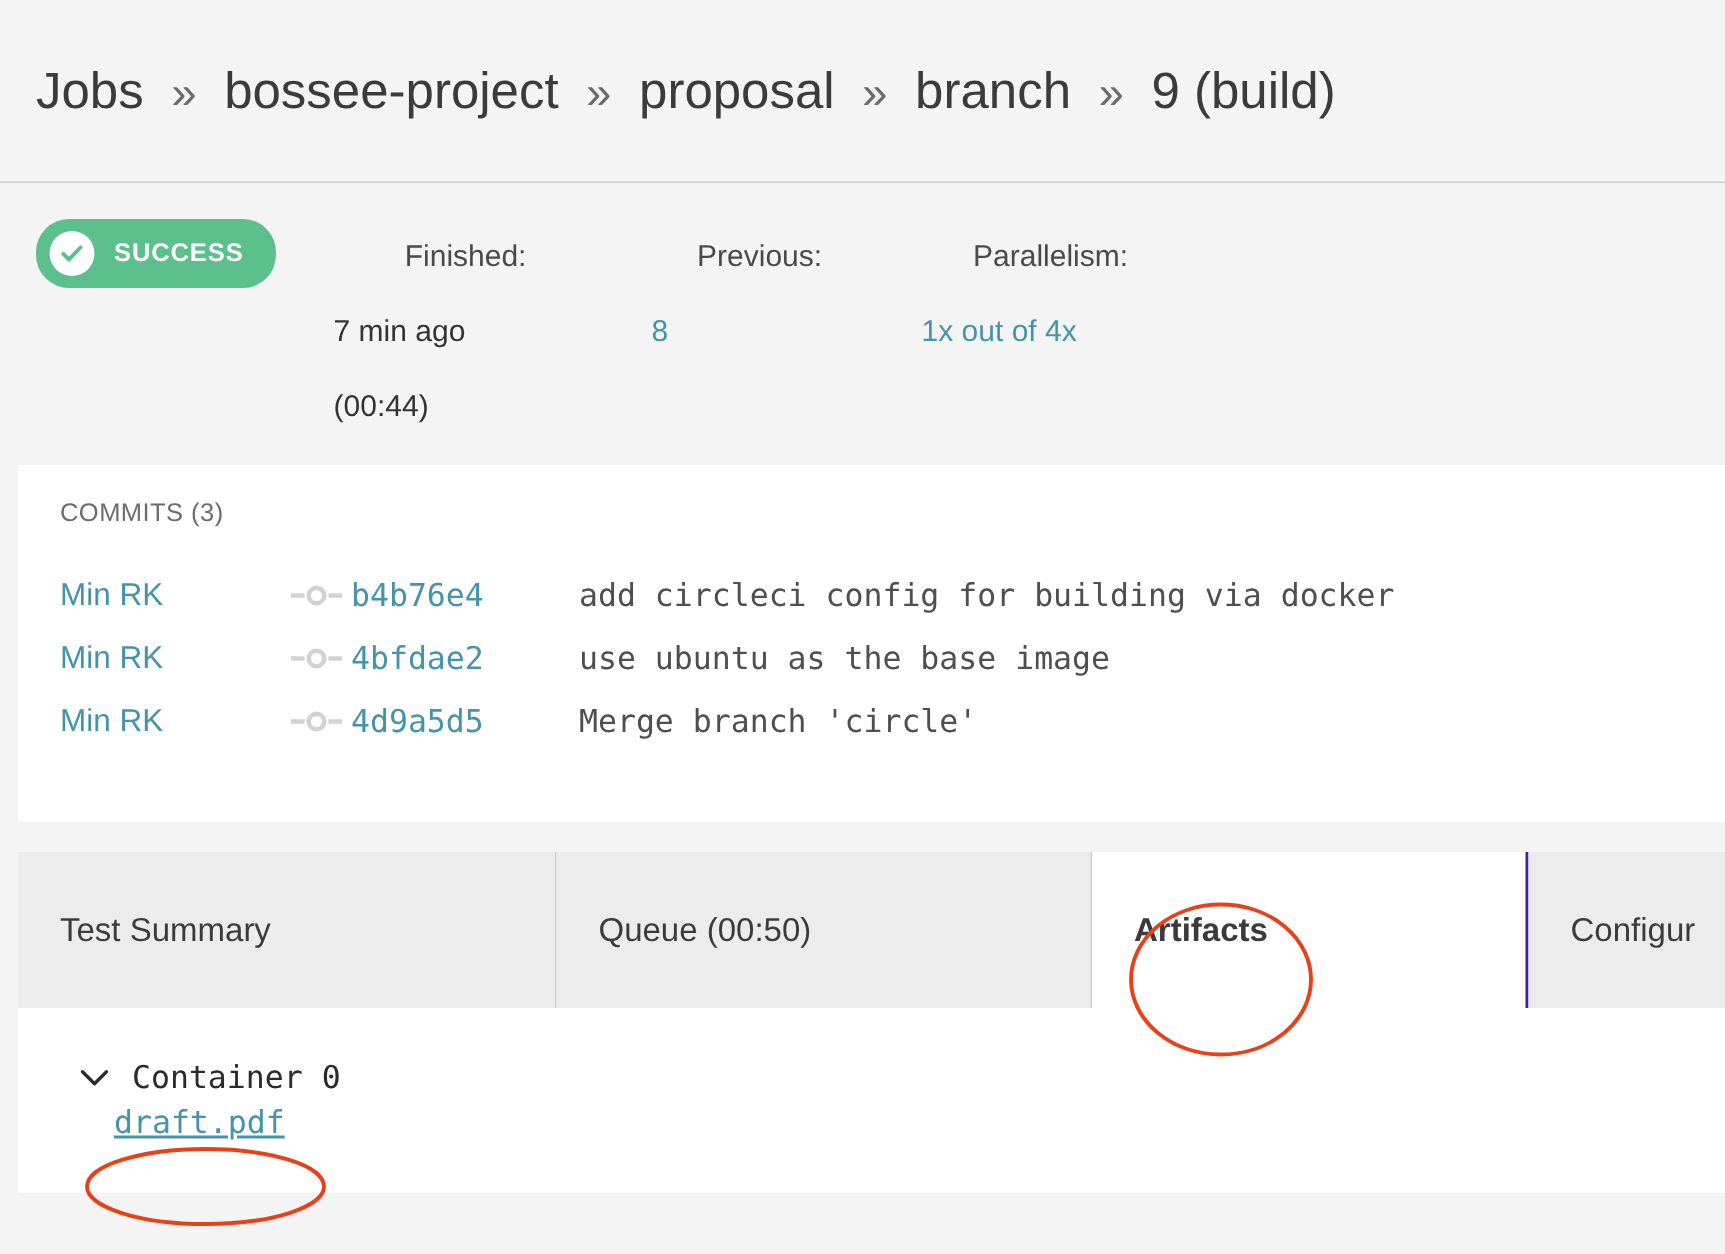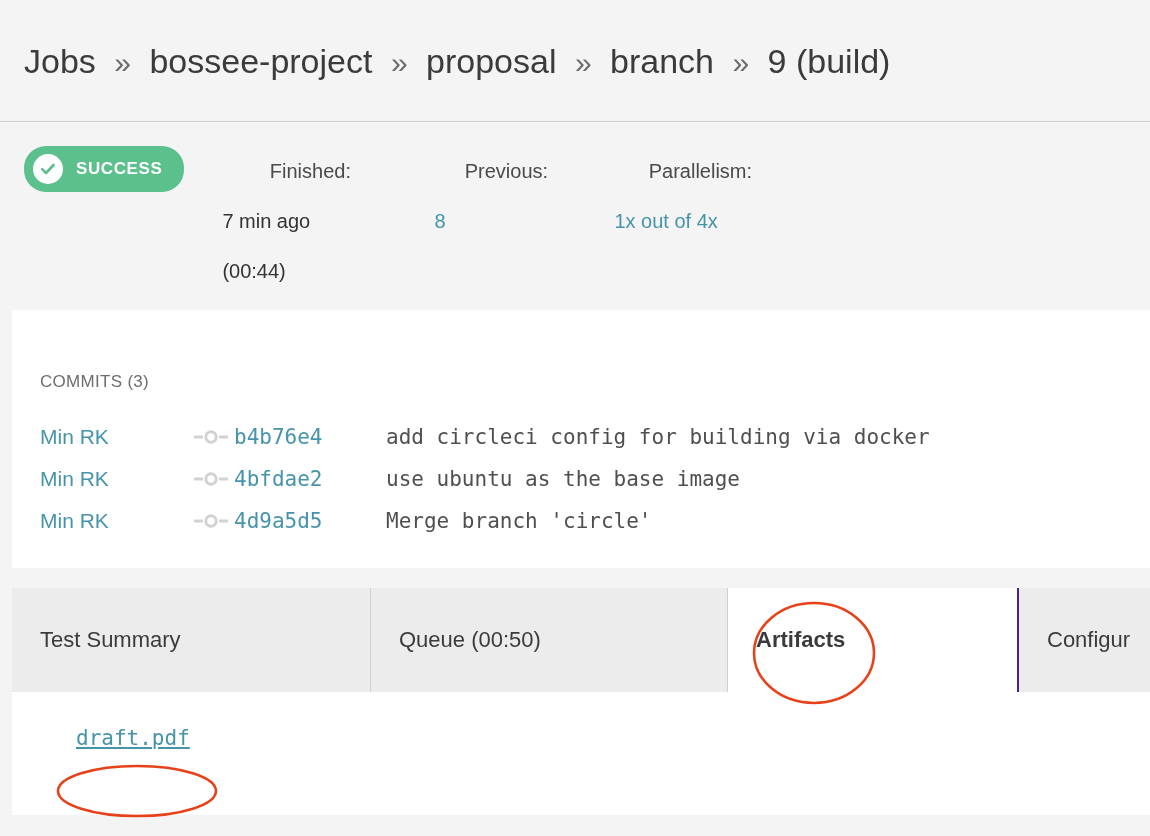--- a/index.html
+++ b/index.html
@@ -106,21 +106,20 @@
     background: #ffffff;
     margin: 0 0 0 12px;
     padding: 22px 0 26px 28px;
     min-height: 238px;
   }
   .commits-title {
     font-size: 17px;
     color: #6d6d6d;
     letter-spacing: 0.3px;
     margin-bottom: 24px;
-    margin-top: 40px;
   }
   .commit-row {
     display: flex;
     align-items: center;
     height: 42px;
   }
   .commit-author {
     width: 148px;
     font-size: 21px;
     color: #4694ab;
@@ -347,20 +346,28 @@
     <div class="tab tab-artifacts active">
       <span>Artifacts</span>
     </div>
     <div class="tab tab-configuration">
       <span>Configur</span>
     </div>
   </div>
 </div>
 
 <div class="artifacts-panel">
+  <div class="artifact-container-row">
+    <span class="chevron">
+      <svg width="20" height="13" viewBox="0 0 20 13" aria-hidden="true">
+        <path d="M2 2.5 L10 10.5 L18 2.5" fill="none" stroke="#2b2b2b" stroke-width="2.2" stroke-linecap="round" stroke-linejoin="round"></path>
+      </svg>
+    </span>
+    <span>Container 0</span>
+  </div>
   <div class="artifact-file-row">
     <a class="artifact-file" href="#">draft.pdf</a>
   </div>
 </div>
 
 <svg class="annot" id="annot-artifacts" width="154" height="110" viewBox="0 0 154 110">
   <ellipse cx="77" cy="55" rx="60" ry="50"></ellipse>
 </svg>
 
 <svg class="annot" id="annot-draft" width="170" height="58" viewBox="0 0 170 58">

